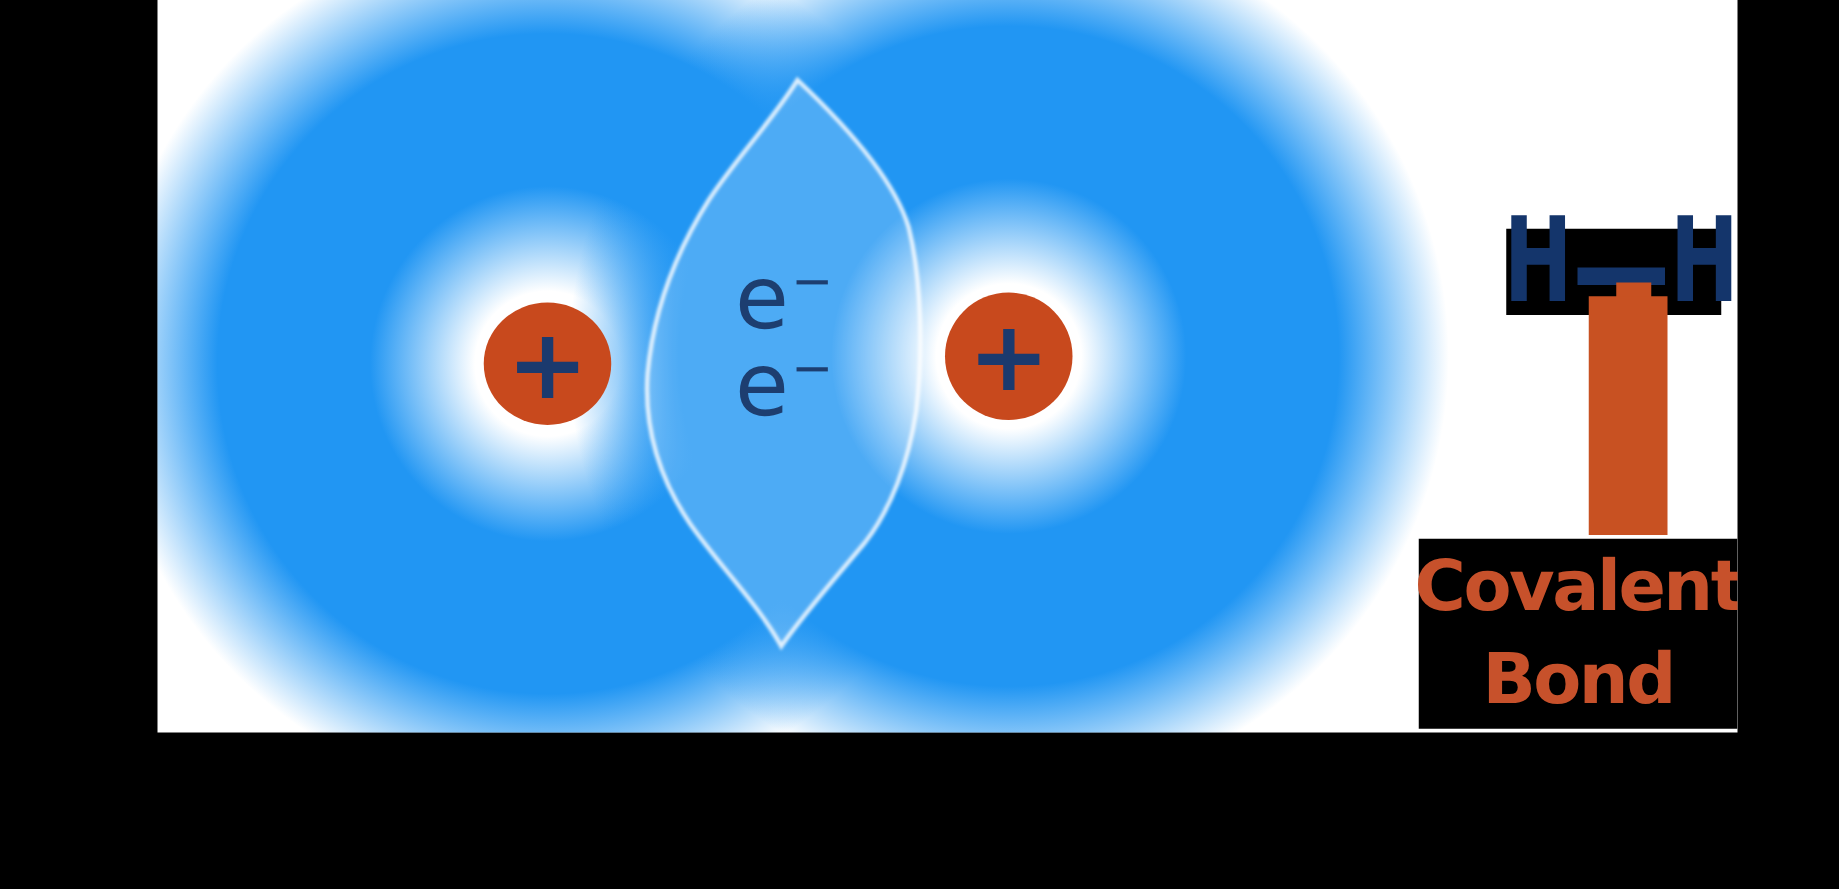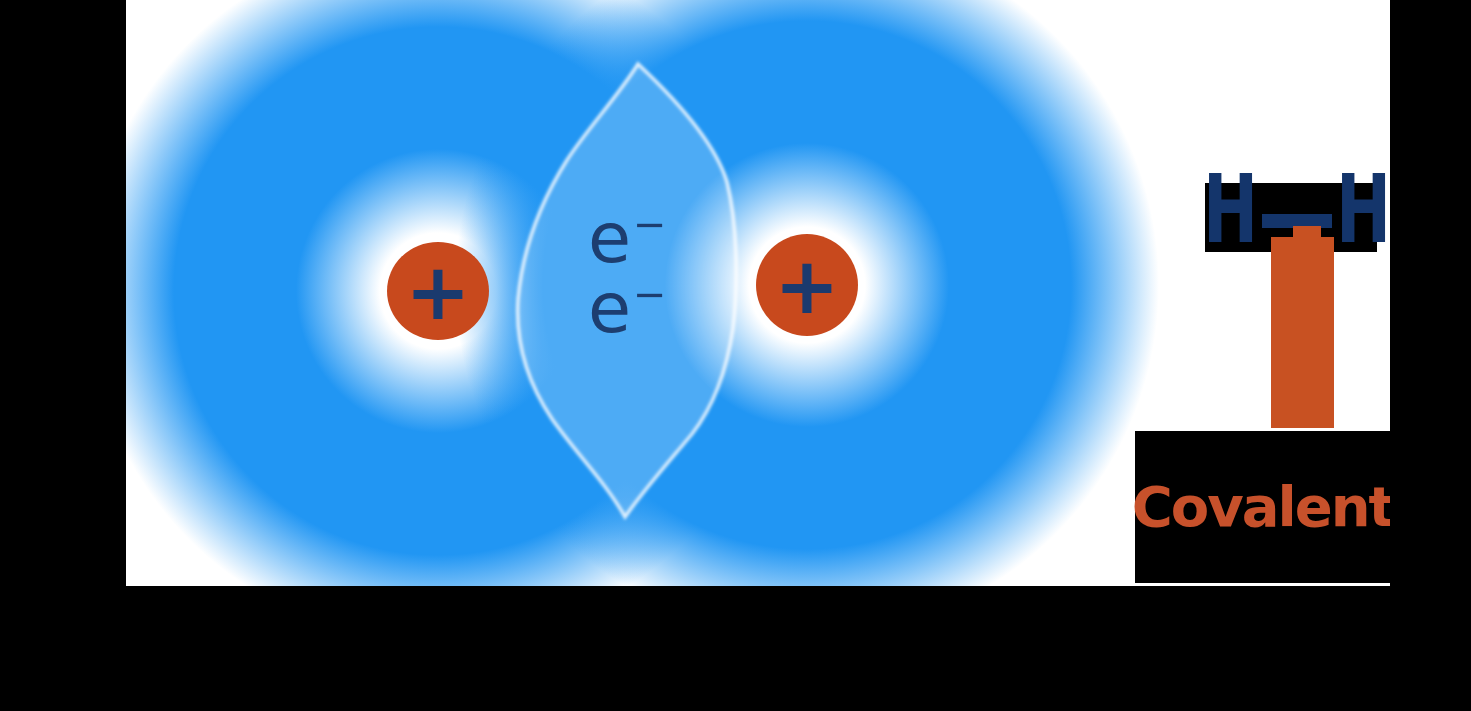--- a/index.html
+++ b/index.html
@@ -95,16 +95,17 @@
     <div class="hh-box"></div>
     <div class="hsym h-left">H</div>
     <div class="bond-line"></div>
     <div class="hsym h-right">H</div>
 
     <div class="pointer-neck"></div>
     <div class="pointer-bar"></div>
 
     <div class="caption-box">
       <div class="caption-line">Covalent</div>
+      <div class="caption-line">Bond</div>
     </div>
 
   </div>
 </div>
 
 </body></html>

